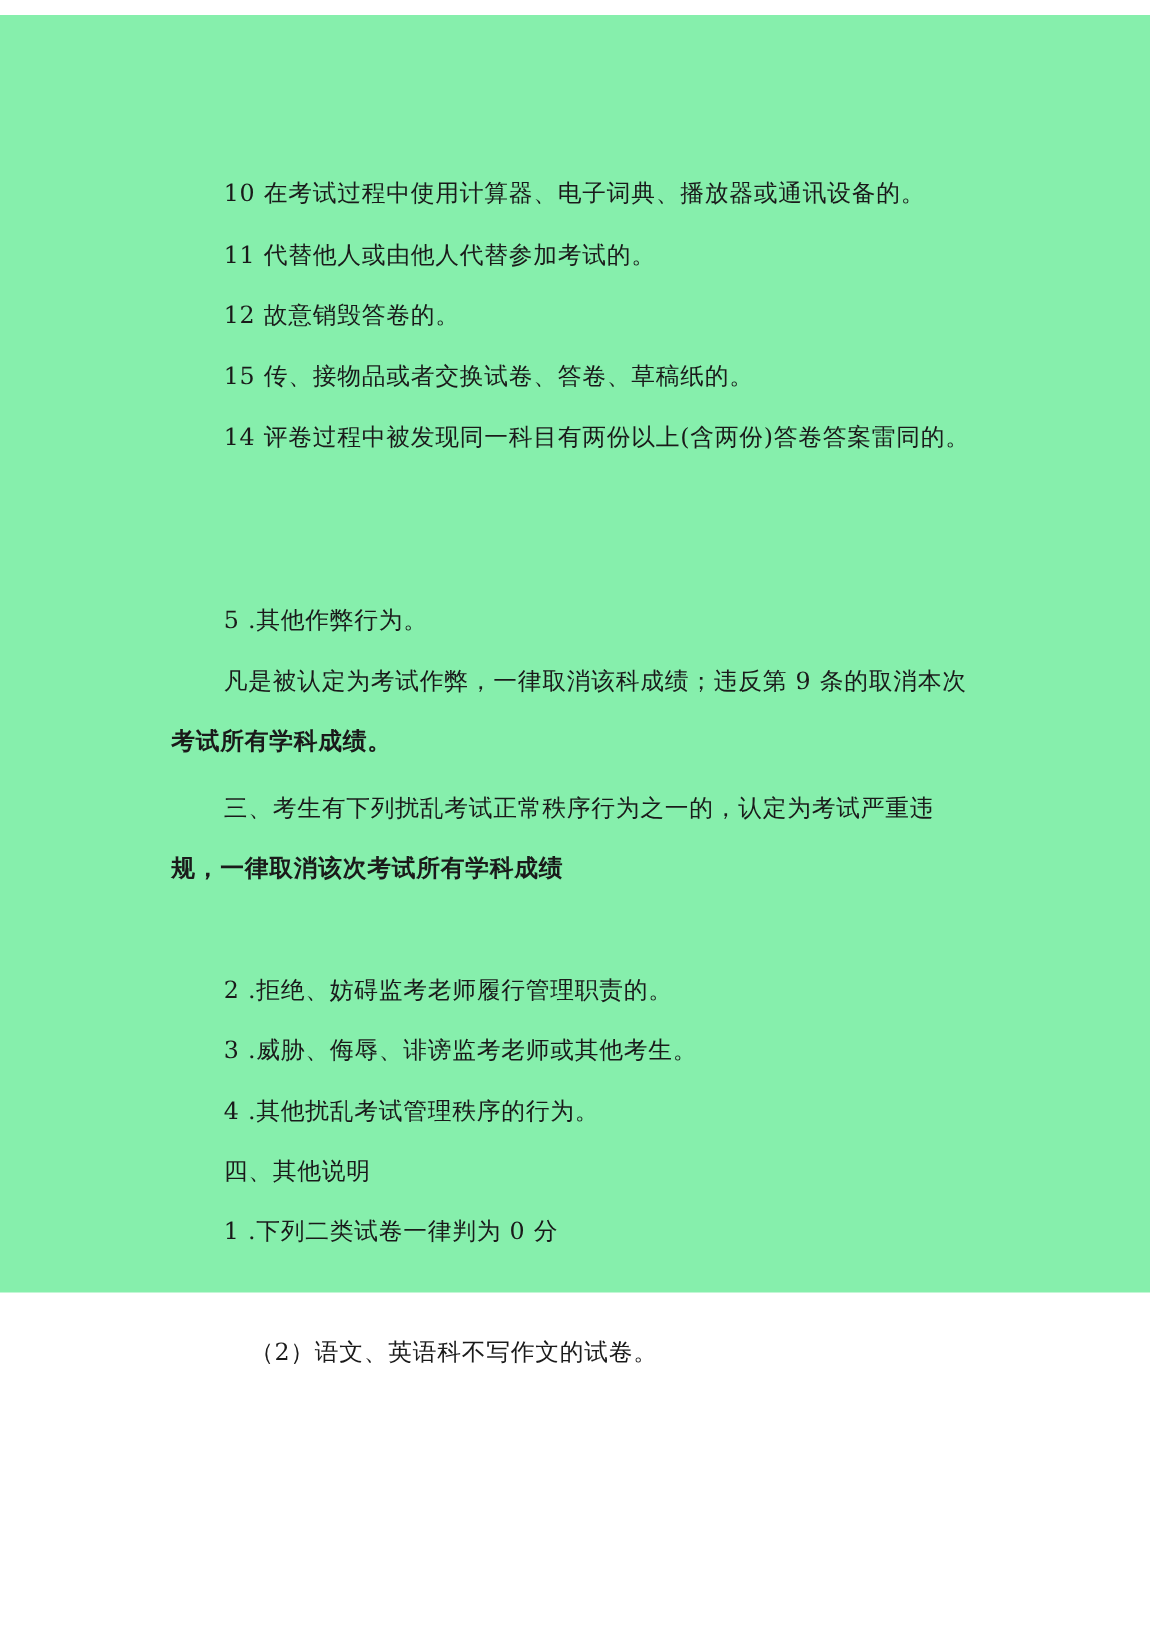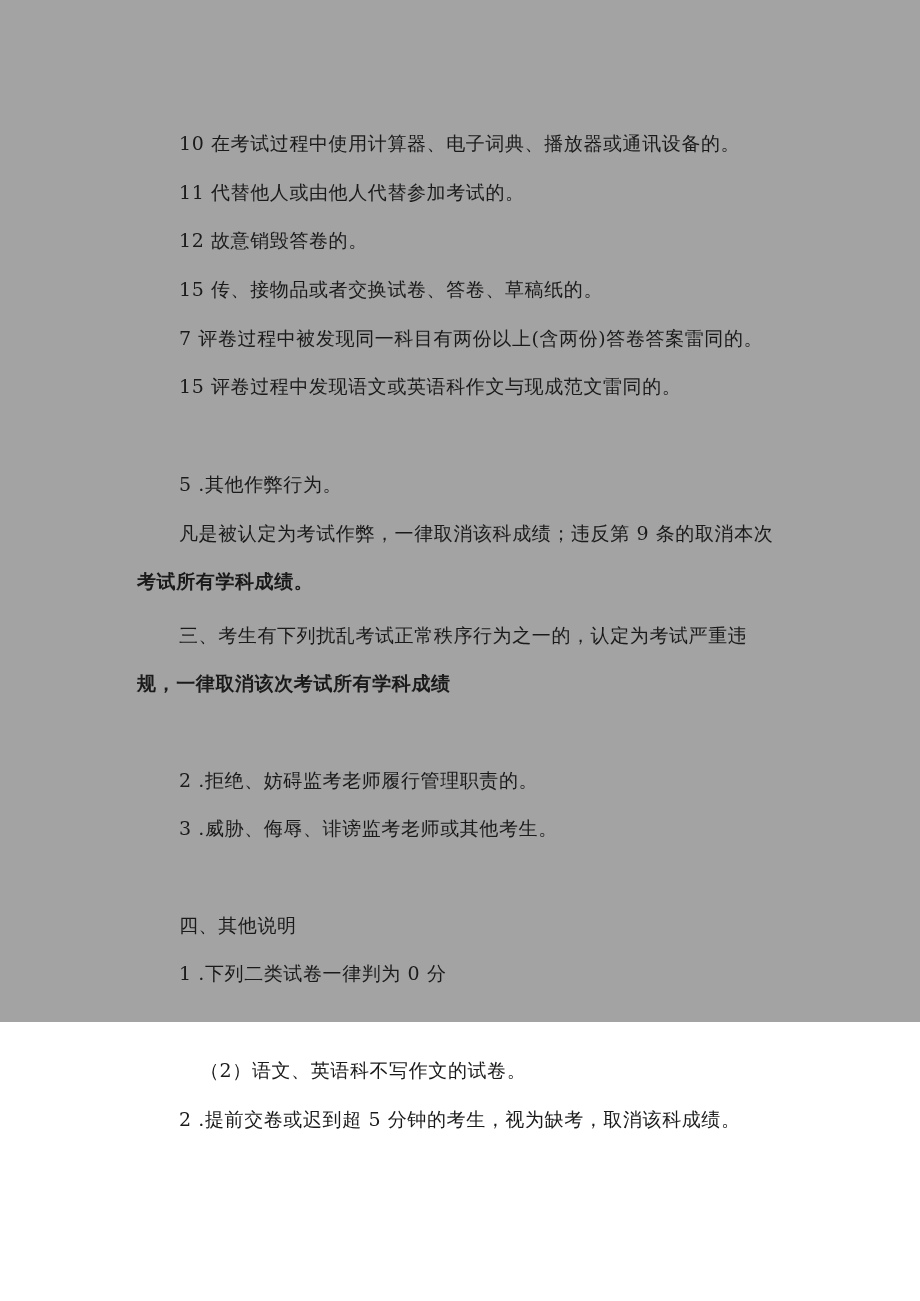--- a/index.html
+++ b/index.html
@@ -10,50 +10,49 @@
     body {
       width: 920px;
       height: 1301px;
       position: relative;
       overflow: hidden;
       font-family: "DejaVu Serif", "Liberation Serif", serif;
       color: #1a1a1a;
     }
     .page {
       position: absolute;
-      left: 0; top: 0;
+      left: 0; top: 12px;
       width: 920px;
       height: 1022px;
-      background: #a3a3a3;
+      background: #86efac;
     }
     .line {
       position: absolute;
       font-size: 19px;
       line-height: 24px;
       white-space: nowrap;
       letter-spacing: 0.6px;
     }
     .indent1 { left: 179px; }
     .indent0 { left: 137px; font-weight: bold; }
     .indent2 { left: 200px; }
   </style>
 </head>
 <body>
 
 <div class="page">
   <div class="line indent1" style="top:131px">10 在考试过程中使用计算器、电子词典、播放器或通讯设备的。</div>
   <div class="line indent1" style="top:180px">11 代替他人或由他人代替参加考试的。</div>
   <div class="line indent1" style="top:228px">12 故意销毁答卷的。</div>
   <div class="line indent1" style="top:277px">15 传、接物品或者交换试卷、答卷、草稿纸的。</div>
-  <div class="line indent1" style="top:326px">7 评卷过程中被发现同一科目有两份以上(含两份)答卷答案雷同的。</div>
-  <div class="line indent1" style="top:374px">15 评卷过程中发现语文或英语科作文与现成范文雷同的。</div>
+  <div class="line indent1" style="top:326px">14 评卷过程中被发现同一科目有两份以上(含两份)答卷答案雷同的。</div>
   <div class="line indent1" style="top:472px">5 .其他作弊行为。</div>
   <div class="line indent1" style="top:521px">凡是被认定为考试作弊，一律取消该科成绩；违反第 9 条的取消本次</div>
   <div class="line indent0" style="top:569px">考试所有学科成绩。</div>
   <div class="line indent0" style="top:671px">规，一律取消该次考试所有学科成绩</div>
   <div class="line indent1" style="top:623px">三、考生有下列扰乱考试正常秩序行为之一的，认定为考试严重违</div>
   <div class="line indent1" style="top:768px">2 .拒绝、妨碍监考老师履行管理职责的。</div>
   <div class="line indent1" style="top:816px">3 .威胁、侮辱、诽谤监考老师或其他考生。</div>
+  <div class="line indent1" style="top:865px">4 .其他扰乱考试管理秩序的行为。</div>
   <div class="line indent1" style="top:913px">四、其他说明</div>
   <div class="line indent1" style="top:961px">1 .下列二类试卷一律判为 0 分</div>
   <div class="line indent2" style="top:1058px">（2）语文、英语科不写作文的试卷。</div>
-  <div class="line indent1" style="top:1107px">2 .提前交卷或迟到超 5 分钟的考生，视为缺考，取消该科成绩。</div>
 </div>
 
 </body></html>

